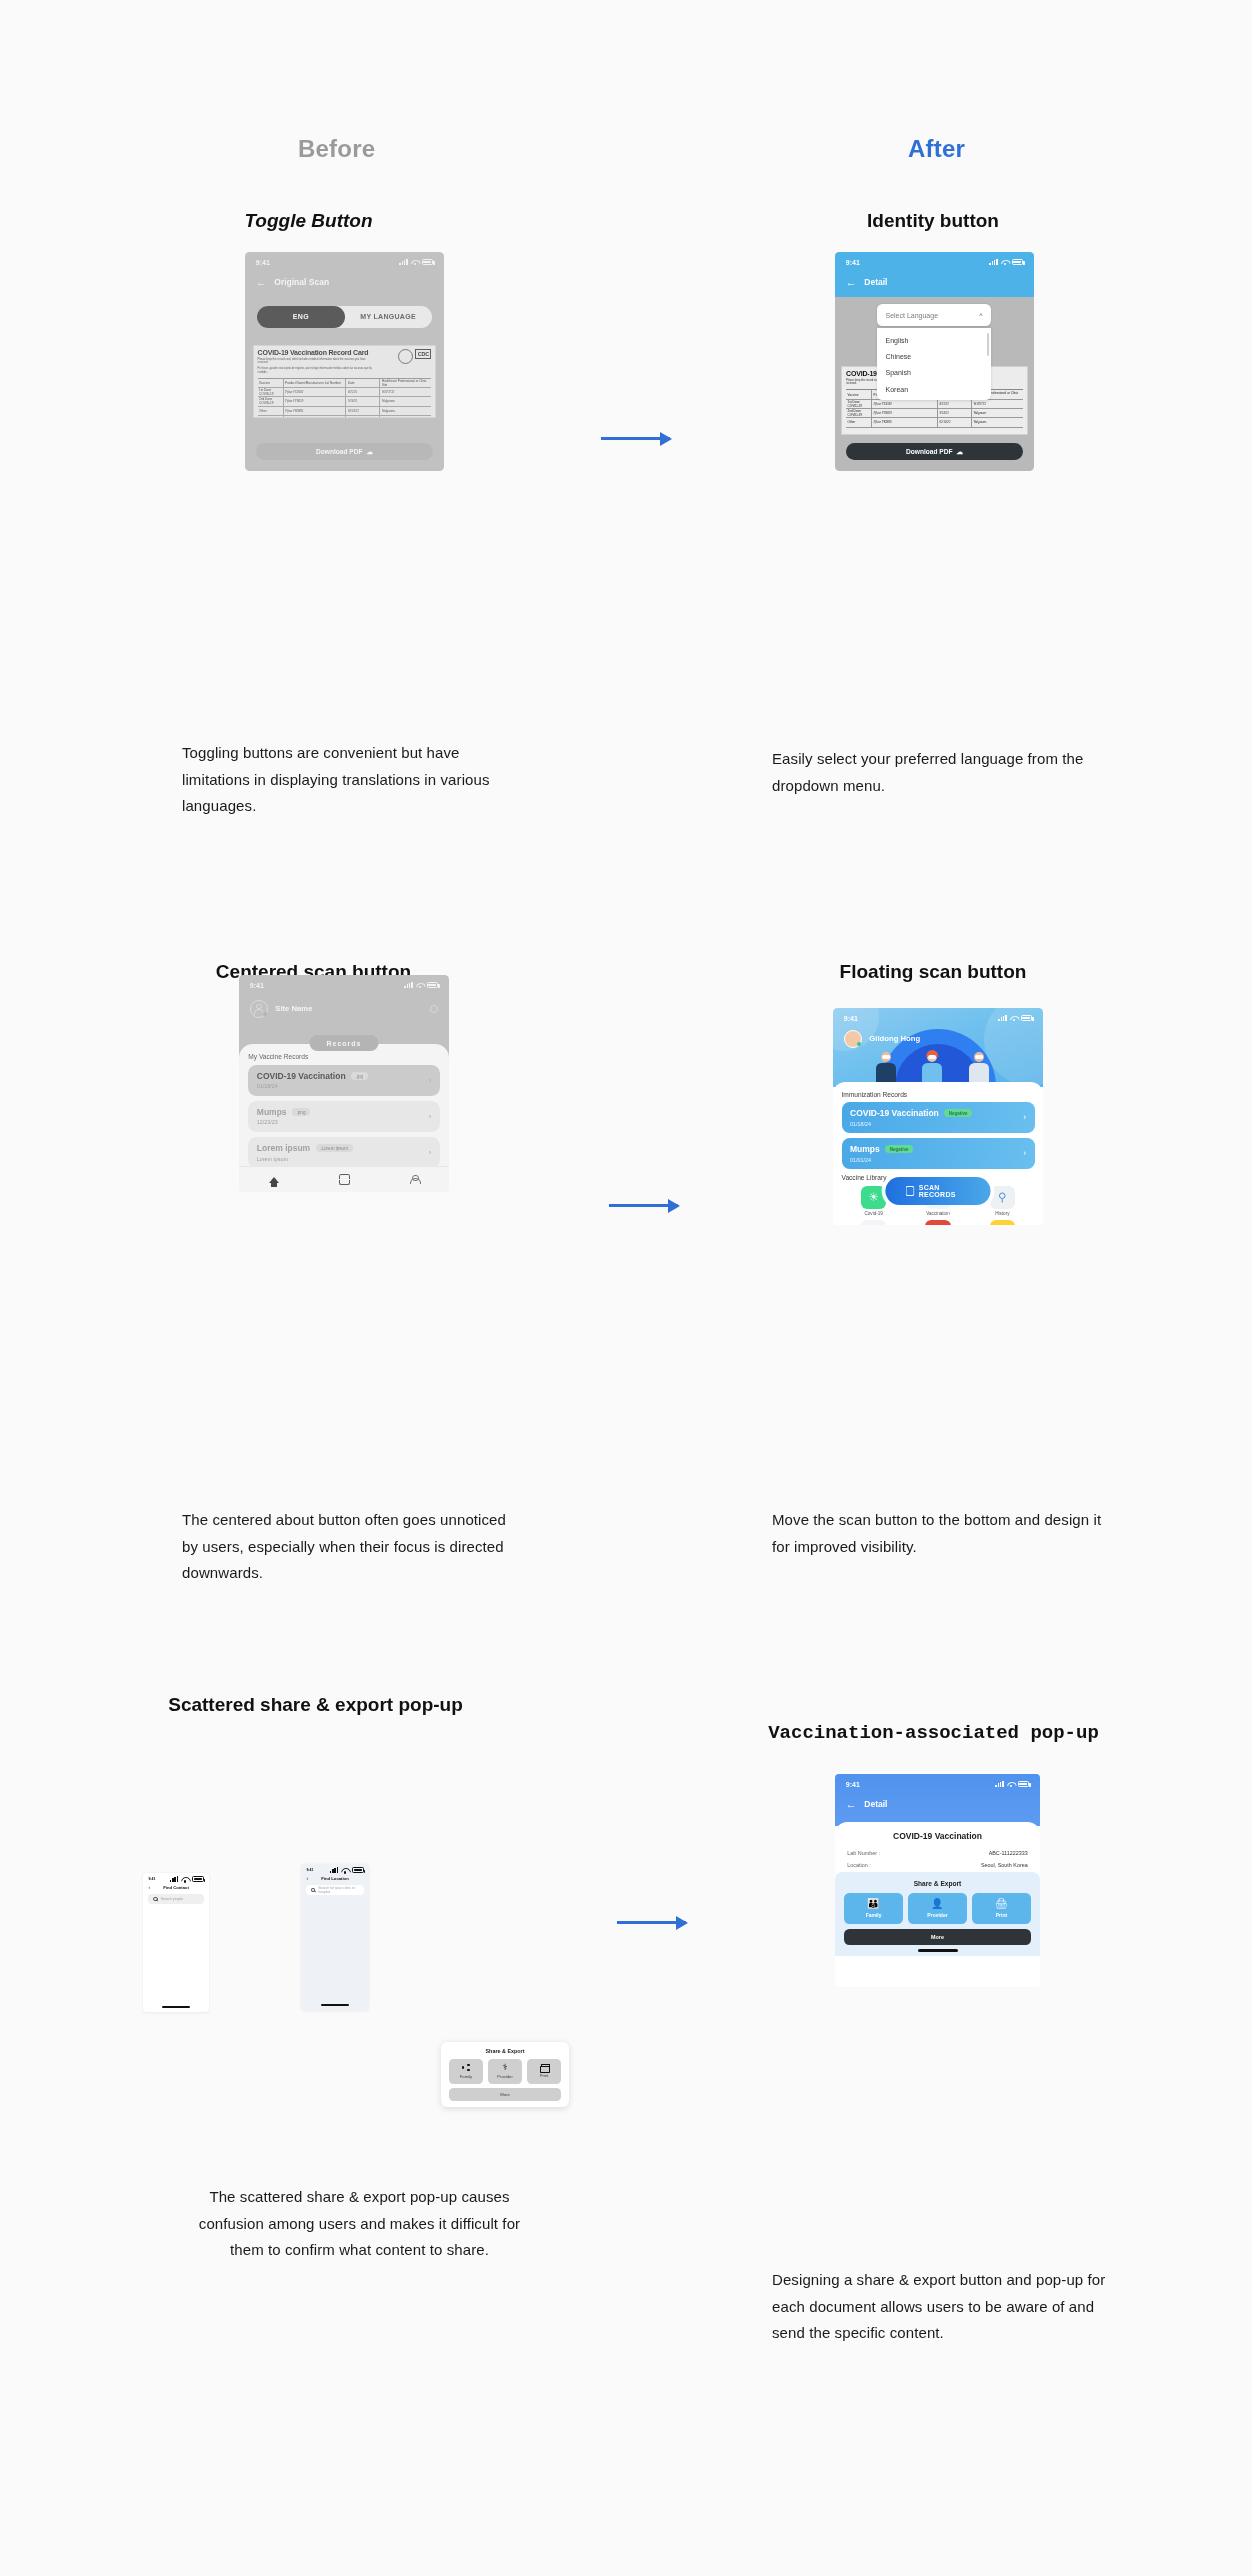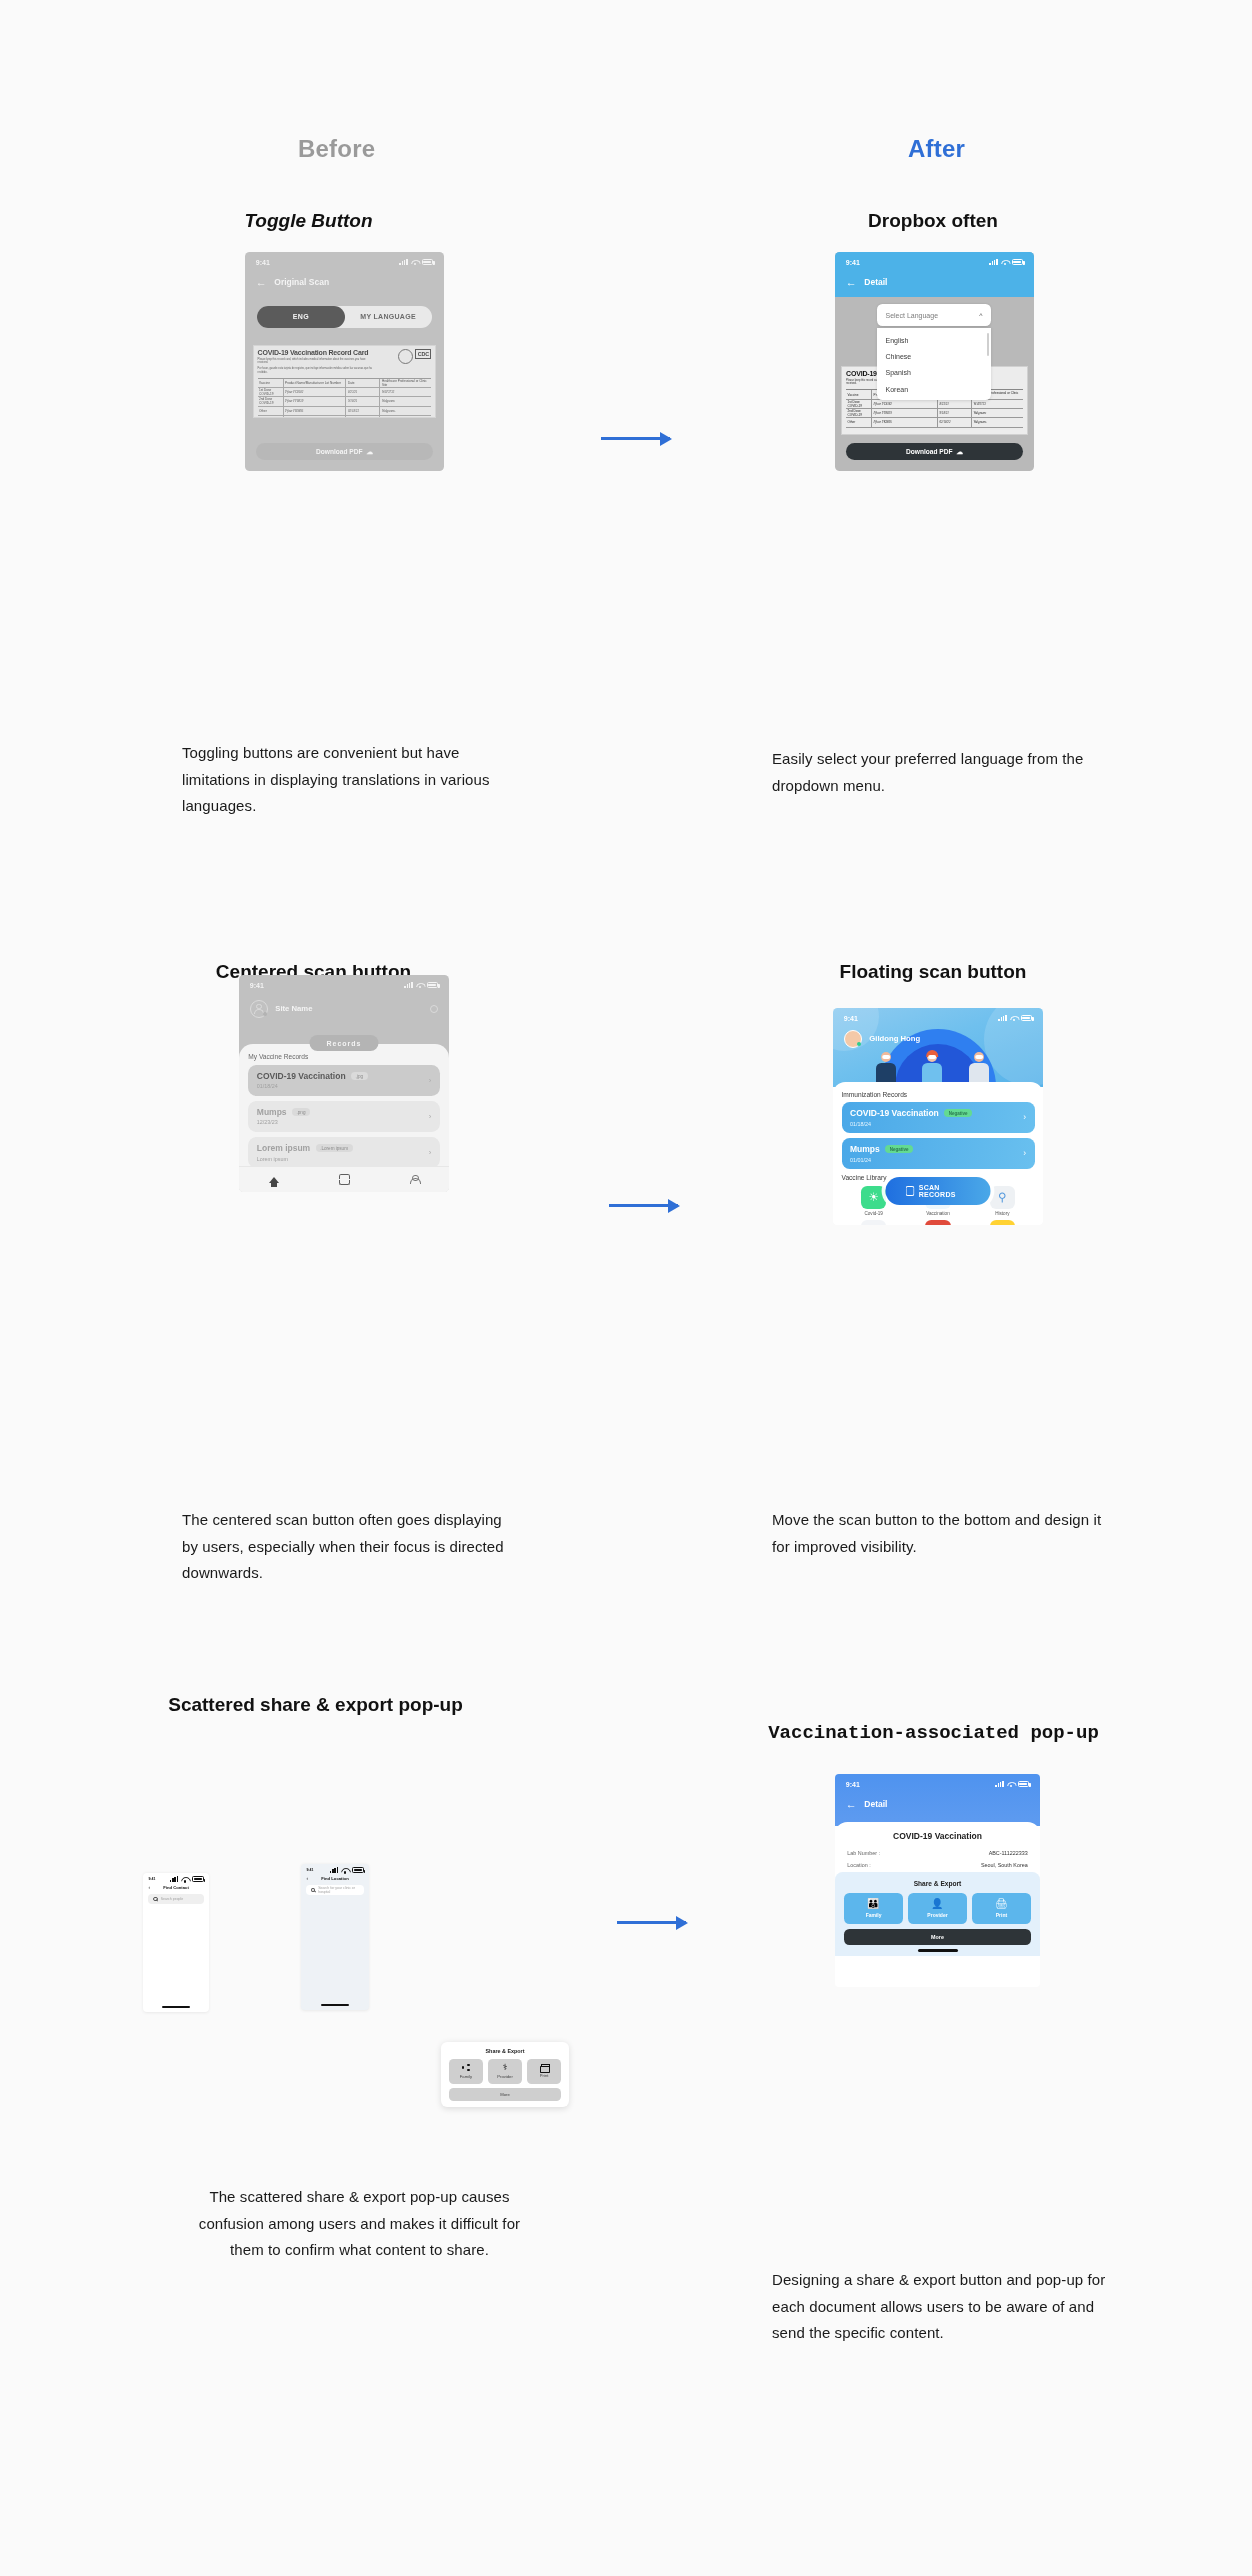--- a/index.html
+++ b/index.html
@@ -369,21 +369,21 @@
 <body>
 
 <div class="page">
 
   <div class="beforeAfterRow">
     <div class="ba-label ba-before">Before</div>
     <div class="ba-label ba-after">After</div>
   </div>
 
   <div class="sec-title" style="left:193px; top:207px; width:231px;font-style:italic;">Toggle Button</div>
-  <div class="sec-title" style="left:771px; top:207px; width:324px;">Dropbox often</div>
+  <div class="sec-title" style="left:771px; top:207px; width:324px;">Identity button</div>
 
   <div class="phone gray" id="p1">
     <div class="statusbar">
       <span>9:41</span>
       <span class="sb-icons">
         <span class="sig">
             <i></i>
             <i></i>
             <i></i>
             <i></i>
@@ -728,21 +728,21 @@
       </div>
 
     </div>
 
     <div class="scanFab">
       <span class="fabScanIcon"></span>
       <span>SCAN RECORDS</span>
     </div>
   </div>
 
-  <div class="caption" style="left:182px; top:1507px; width:339px;">The centered scan button often goes displaying by users, especially when their focus is directed downwards.</div>
+  <div class="caption" style="left:182px; top:1507px; width:339px;">The centered about button often goes unnoticed by users, especially when their focus is directed downwards.</div>
   <div class="caption" style="left:772px; top:1507px; width:339px;">Move the scan button to the bottom and design it for improved visibility.</div>
 
   <div class="sec-title" style="left:146px; top:1691px; width:339px;">Scattered share &amp; export pop-up</div>
   <div class="sec-title" style="left:756px; top:1720px; width:355px;font-family:Liberation Mono, monospace;">Vaccination-associated pop-up</div>
 
   <div class="smallPhone" id="p5">
     <div class="spStatus">
       <span>9:41</span>
       <span class="sb-icons">
         <span class="sig">

